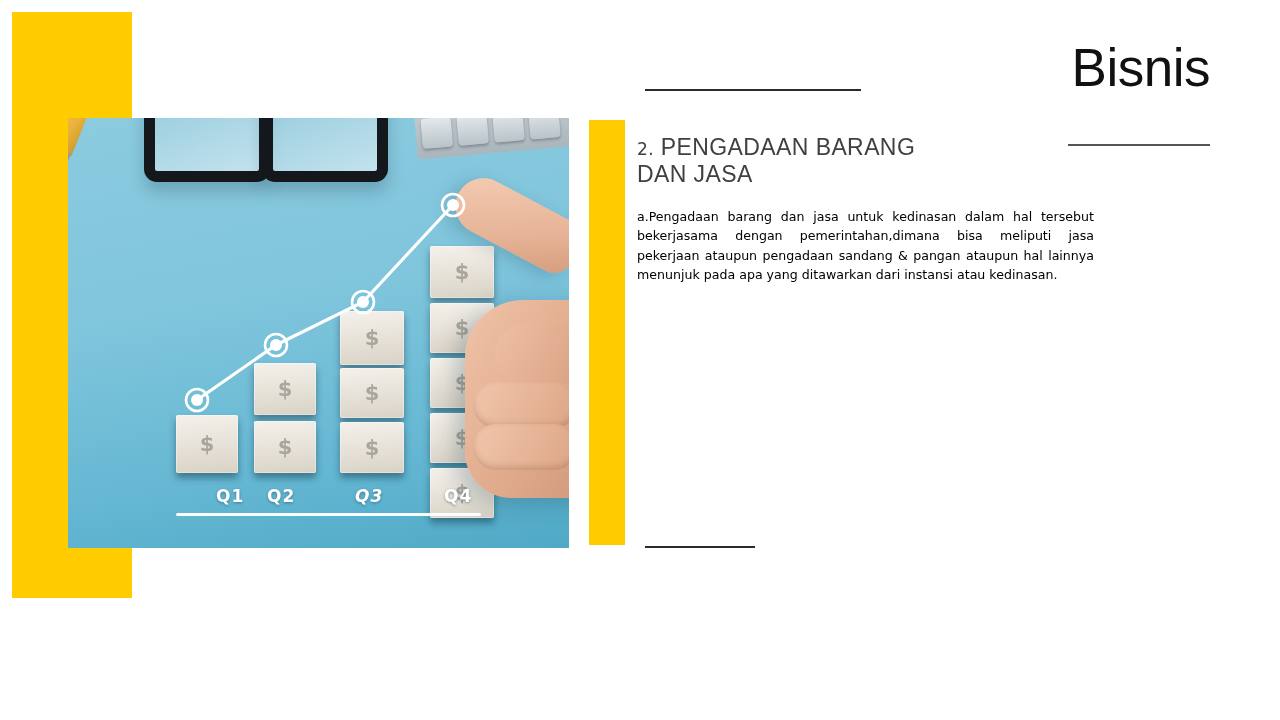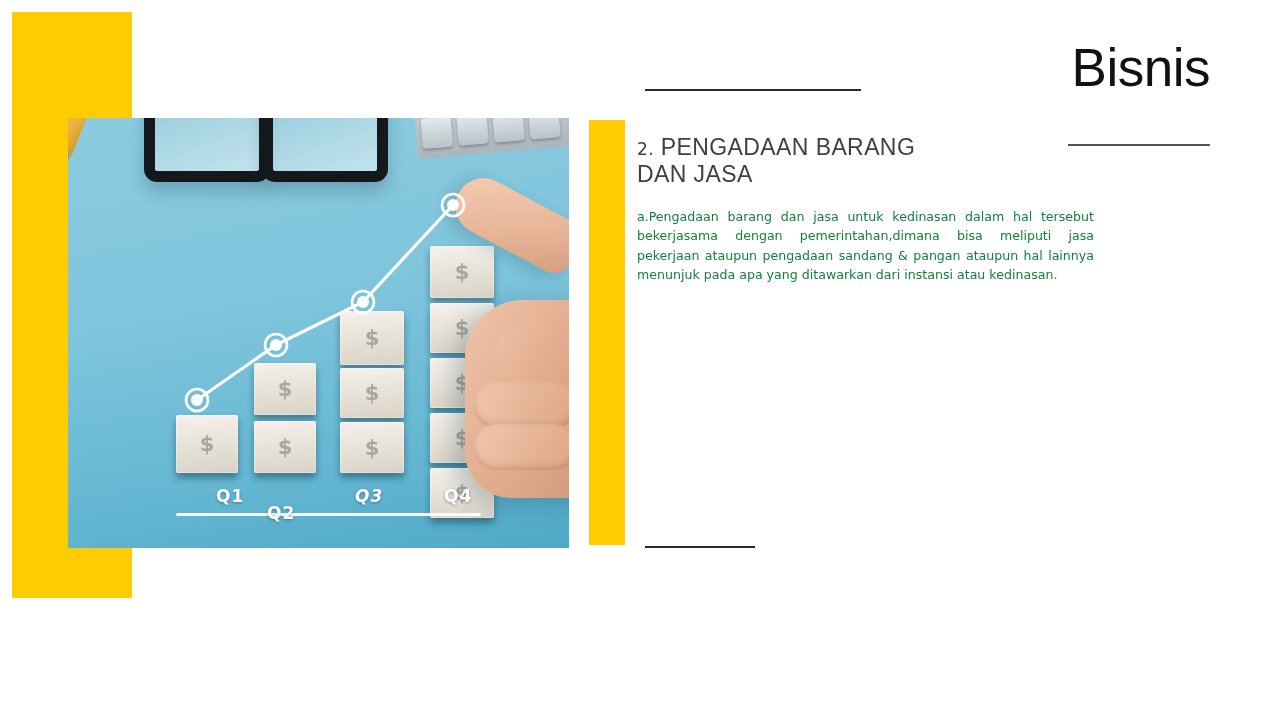--- a/index.html
+++ b/index.html
@@ -236,21 +236,21 @@
   }
 
   .body-copy {
     position: absolute;
     left: 637px;
     top: 207px;
     width: 457px;
     font-family: "DejaVu Sans", sans-serif;
     font-size: 12.6px;
     line-height: 19.4px;
-    color: #15803d;
+    color: #000000;
     text-align: justify;
   }
 </style>
 </head>
 <body>
 
 <div class="yellow-block-left"></div>
 <div class="yellow-block-mid"></div>
 
 <div class="photo">
@@ -310,21 +310,21 @@
         <circle cx="295" cy="184" r="6" fill="#FFFFFF"></circle>
       </g>
       <g>
         <circle cx="385" cy="87" r="11" fill="none" stroke="#FFFFFF" stroke-width="2.6"></circle>
         <circle cx="385" cy="87" r="6" fill="#FFFFFF"></circle>
       </g>
     </svg>
 
     <div class="axis-line"></div>
     <div class="qlabel" style="left:120px; top:368px;margin-left:28px;">Q1</div>
-    <div class="qlabel" style="left:199px; top:385px;">Q2</div>
+    <div class="qlabel" style="left:199px; top:368px;">Q2</div>
     <div class="qlabel" style="left:287px; top:368px;font-style:italic;">Q3</div>
     <div class="qlabel" style="left:376px; top:368px;text-align:right;">Q4</div>
   </div>
 </div>
 
 <div class="rule rule-top"></div>
 <div class="rule rule-bottom"></div>
 <div class="rule rule-title"></div>
 
 <div class="deck-title">

